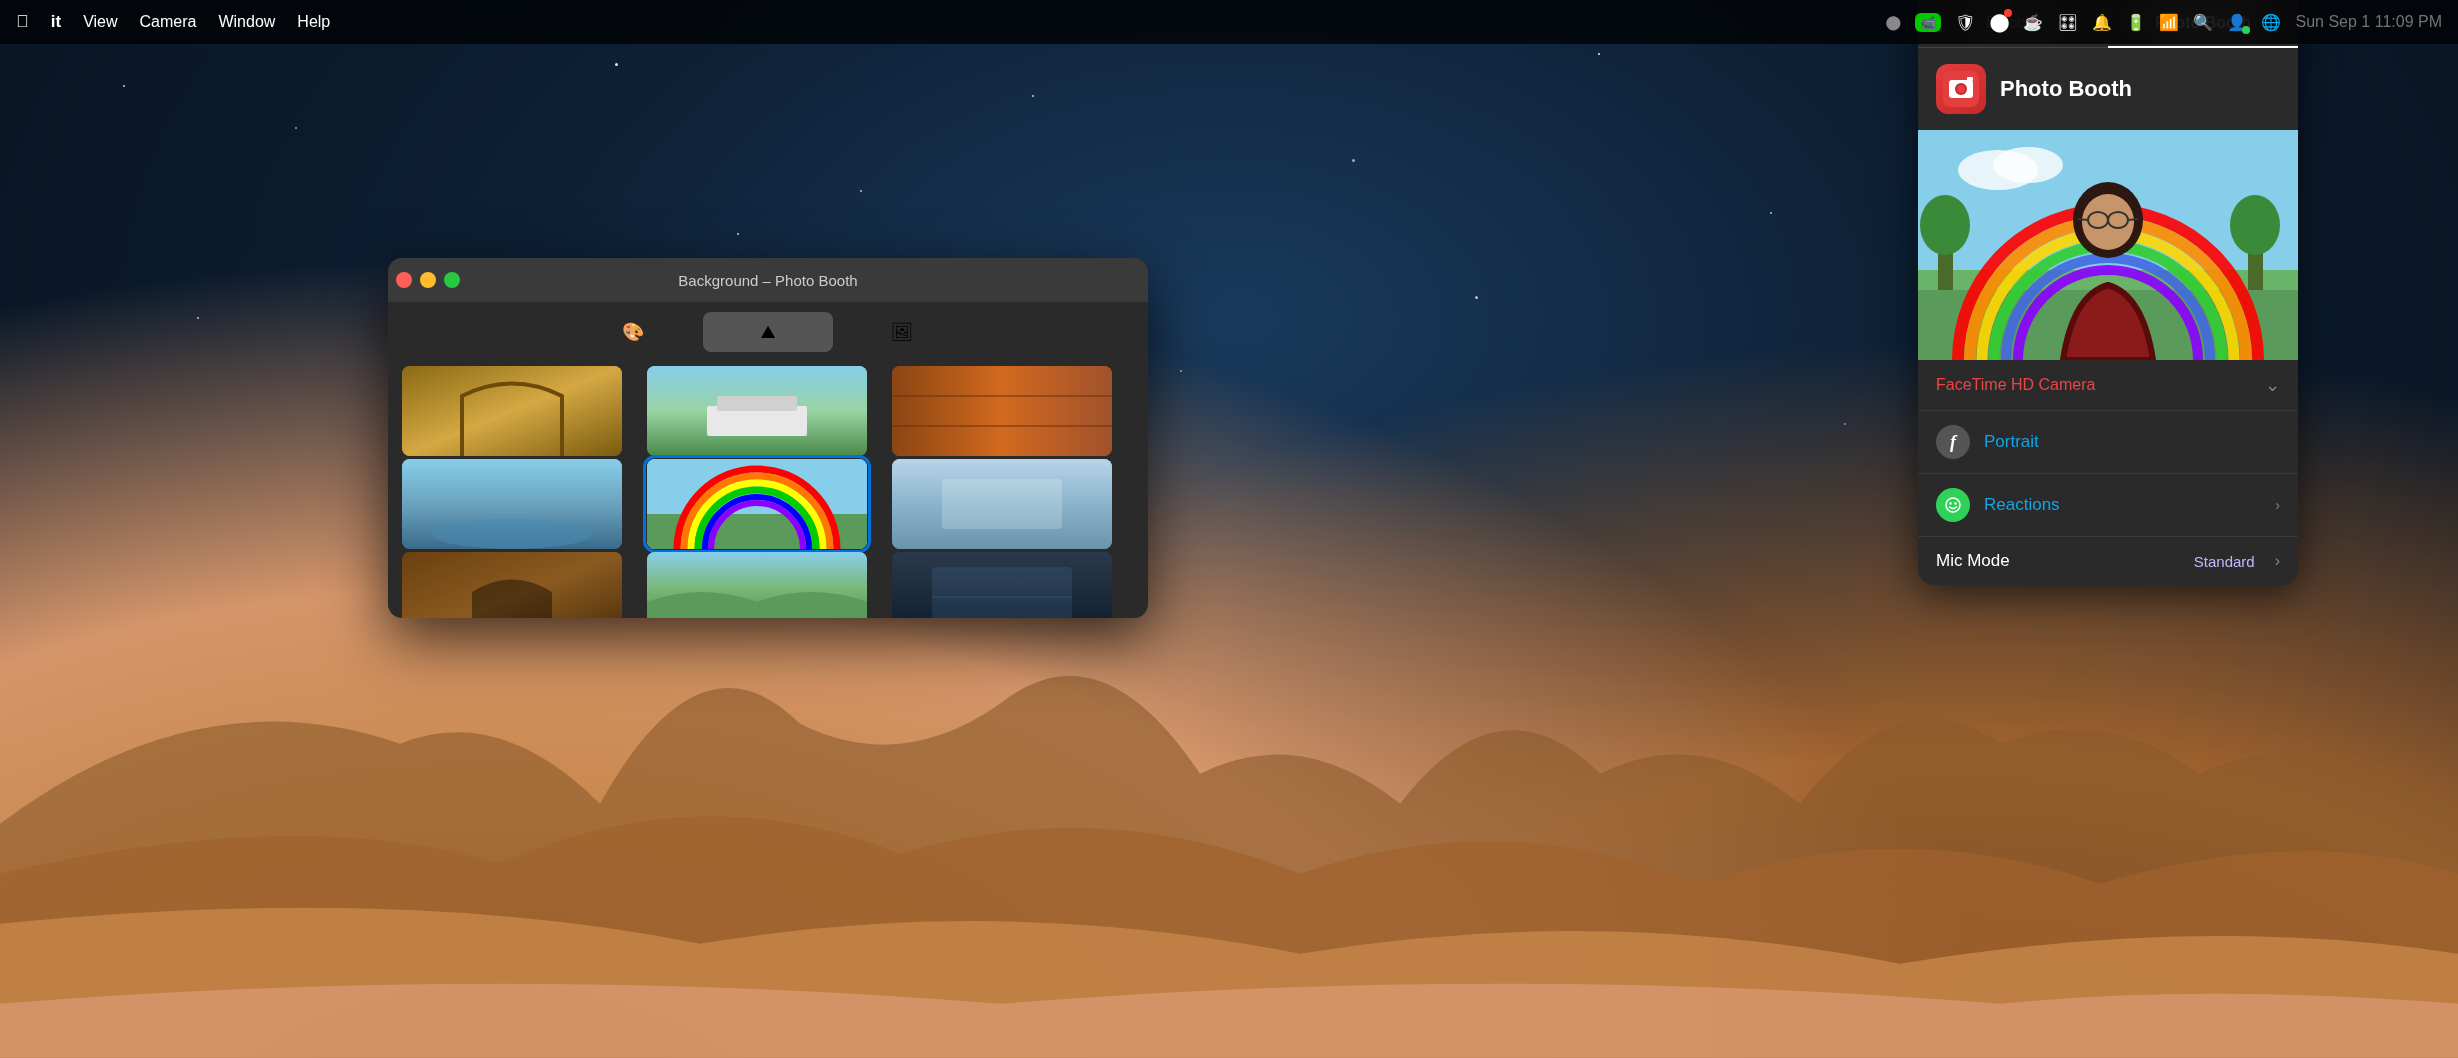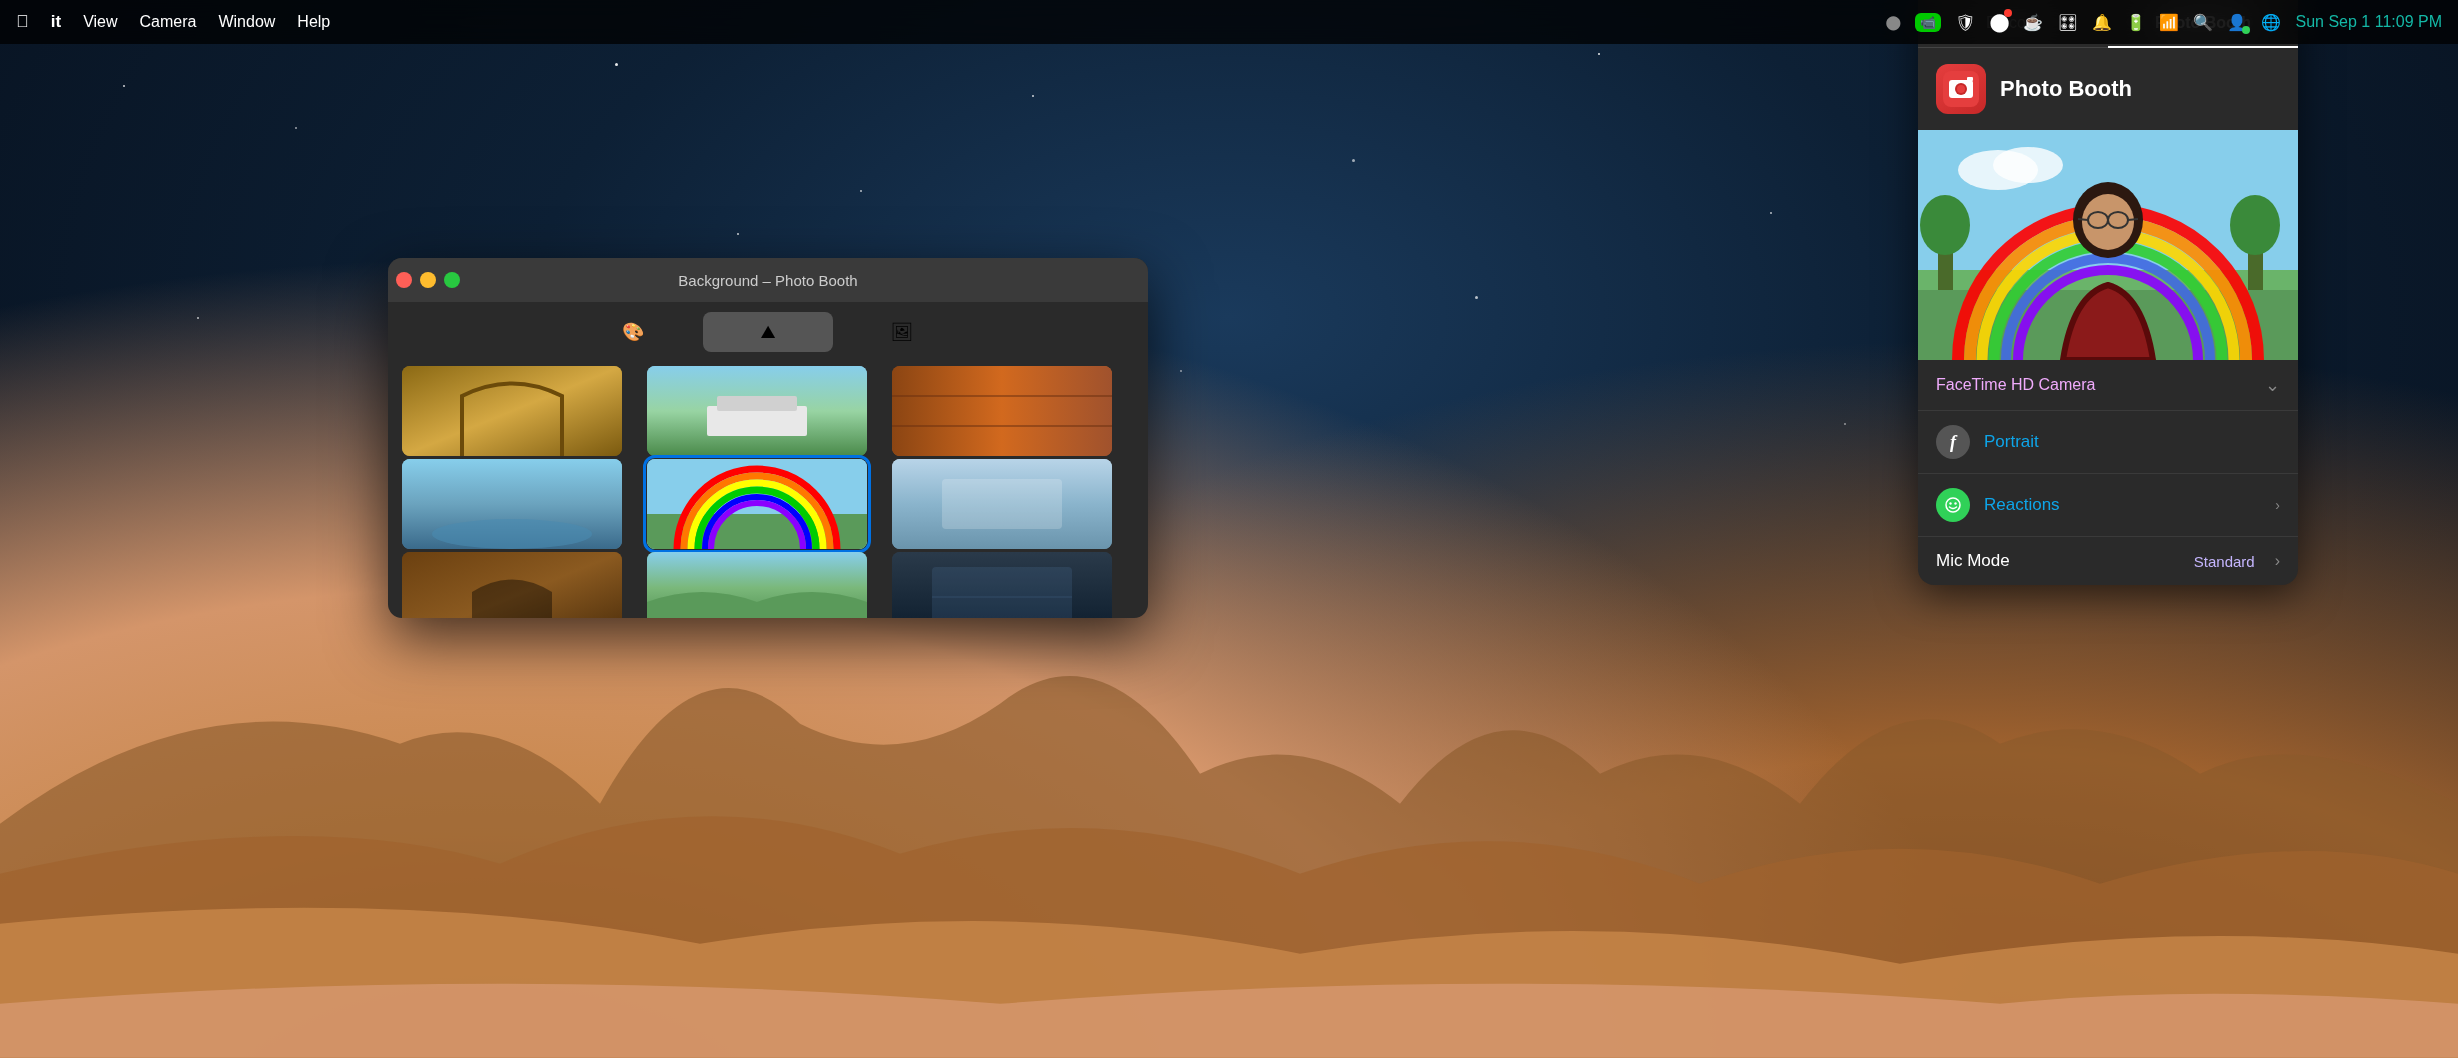--- a/index.html
+++ b/index.html
@@ -72,21 +72,21 @@
       align-items: center;
       gap: 14px;
     }
     .menubar-icon {
       color: white;
       font-size: 16px;
       display: flex;
       align-items: center;
     }
     .menubar-time {
-      color: #14b8a6;
+      color: #737373;
       font-size: 16px;
       font-weight: 500;
       white-space: nowrap;
     }
 
     
     .bg-window {
       position: absolute;
       top: 258px;
       left: 388px;
@@ -245,21 +245,21 @@
 
     
     .cc-camera-row {
       display: flex;
       align-items: center;
       justify-content: space-between;
       padding: 14px 18px;
       border-bottom: 1px solid #3a3a3a;
     }
     .cc-camera-name {
-      color: #f0abfc;
+      color: #ef4444;
       font-size: 16px;
       font-weight: 500;
     }
 
     
     .cc-feature-row {
       display: flex;
       align-items: center;
       padding: 14px 18px;
       border-bottom: 1px solid #3a3a3a;

